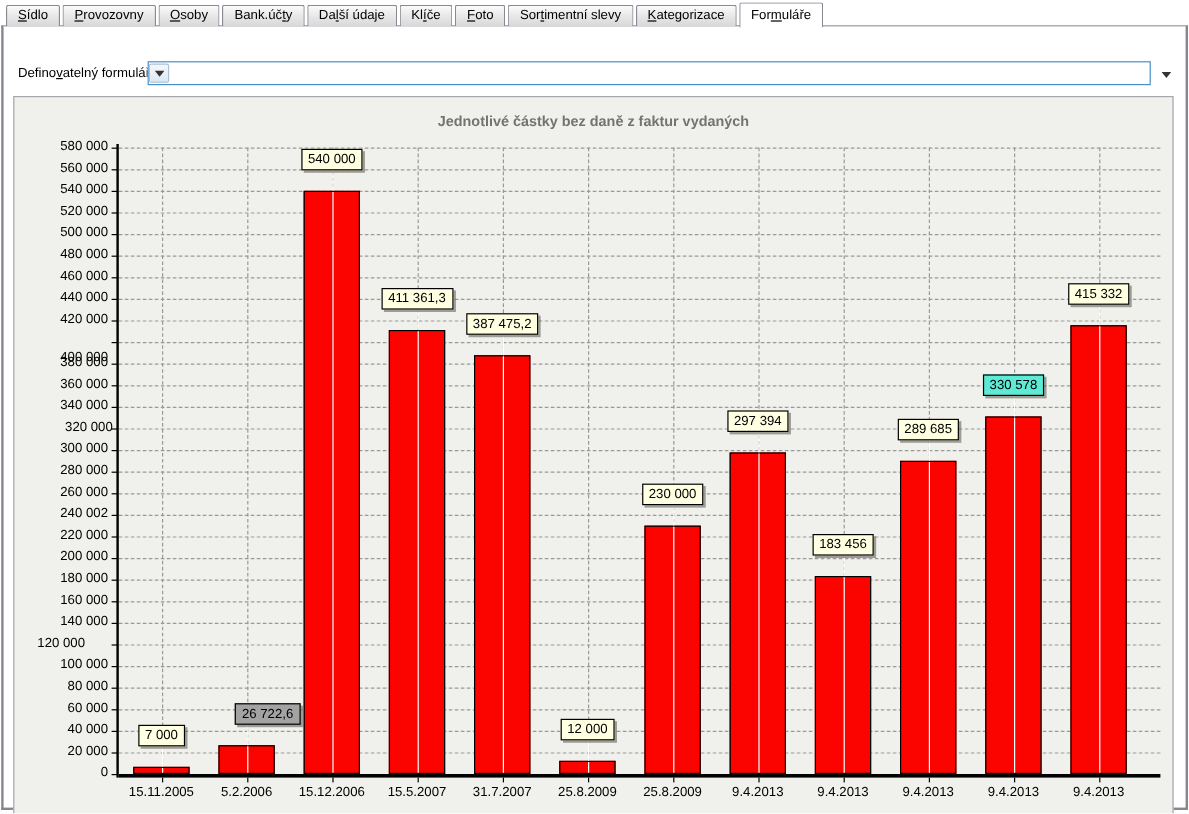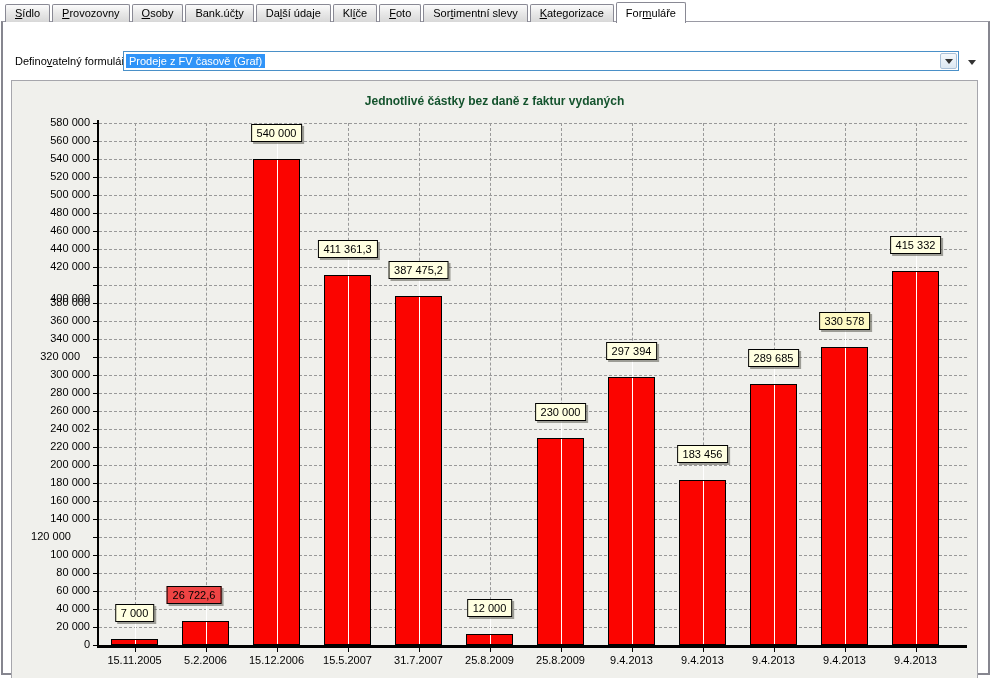--- a/index.html
+++ b/index.html
@@ -61,34 +61,31 @@
       <div class="tab">Sor<u>t</u>imentní slevy</div>
       <div class="tab"><u>K</u>ategorizace</div>
       <div class="tab active">For<u>m</u>uláře</div>
     </div>
 
   <div class="tabpage">
 
     <div class="formrow">
       <span class="formlabel">Defino<u>v</u>atelný formulář:</span>
       <div class="combo">
-        <div class="combo-text">
-          <span class="combo-sel" style="background: rgb(48, 148, 248);">Prodeje z FV časově (Graf)</span>
-        </div>
         <div class="combo-btn">
           <span class="arrow-down"></span>
         </div>
       </div>
       <div class="ext-arrow">
         <span class="arrow-down"></span>
       </div>
     </div>
 
     <div class="chart-panel">
-      <div class="chart-title" style="color: #14532d;">Jednotlivé částky bez daně z faktur vydaných</div>
+      <div class="chart-title" style="color: #737373;">Jednotlivé částky bez daně z faktur vydaných</div>
     <div class="hgrid" style="left: 87px; top: 546px; width: 868px;"></div>
         <div class="hgrid" style="left: 87px; top: 528px; width: 868px;"></div>
         <div class="hgrid" style="left: 87px; top: 510px; width: 868px;"></div>
         <div class="hgrid" style="left: 87px; top: 492px; width: 868px;"></div>
         <div class="hgrid" style="left: 87px; top: 474px; width: 868px;"></div>
         <div class="hgrid" style="left: 87px; top: 456px; width: 868px;"></div>
         <div class="hgrid" style="left: 87px; top: 438px; width: 868px;"></div>
         <div class="hgrid" style="left: 87px; top: 420px; width: 868px;"></div>
         <div class="hgrid" style="left: 87px; top: 402px; width: 868px;"></div>
         <div class="hgrid" style="left: 87px; top: 384px; width: 868px;"></div>
@@ -136,21 +133,21 @@
         <div class="ylabel" style="left: 0px; top: 359px; width: 78px;">220 000</div>
         <div class="ytick" style="left: 81px; top: 366px; width: 5px; height: 1px;"></div>
         <div class="ylabel" style="left: 0px; top: 341px; width: 78px;">240 002</div>
         <div class="ytick" style="left: 81px; top: 348px; width: 5px; height: 1px;"></div>
         <div class="ylabel" style="left: 0px; top: 323px; width: 78px;">260 000</div>
         <div class="ytick" style="left: 81px; top: 330px; width: 5px; height: 1px;"></div>
         <div class="ylabel" style="left: 0px; top: 305px; width: 78px;">280 000</div>
         <div class="ytick" style="left: 81px; top: 312px; width: 5px; height: 1px;"></div>
         <div class="ylabel" style="left: 0px; top: 287px; width: 78px;">300 000</div>
         <div class="ytick" style="left: 81px; top: 294px; width: 5px; height: 1px;"></div>
-        <div class="ylabel" style="left: 0px; top: 269px; width: 68px;">320 000</div>
+        <div class="ylabel" style="left: 0px; top: 269px; width: 82px;">320 000</div>
         <div class="ytick" style="left: 81px; top: 276px; width: 5px; height: 1px;"></div>
         <div class="ylabel" style="left: 0px; top: 251px; width: 78px;">340 000</div>
         <div class="ytick" style="left: 81px; top: 258px; width: 5px; height: 1px;"></div>
         <div class="ylabel" style="left: 0px; top: 233px; width: 78px;">360 000</div>
         <div class="ytick" style="left: 81px; top: 240px; width: 5px; height: 1px;"></div>
         <div class="ylabel" style="left: 0px; top: 215px; width: 78px;">380 000</div>
         <div class="ytick" style="left: 81px; top: 222px; width: 5px; height: 1px;"></div>
         <div class="ylabel" style="left: 0px; top: 197px; width: 78px; margin-top: 14px;">400 000</div>
         <div class="ytick" style="left: 81px; top: 204px; width: 5px; height: 1px;"></div>
         <div class="ylabel" style="left: 0px; top: 179px; width: 78px;">420 000</div>
@@ -179,21 +176,21 @@
         </div>
         <div class="connector" style="left: 122.5px; top: 540px; height: 18px; z-index: 2;"></div>
         <div class="vlabel" style="left: 122.5px; top: 523px; background: rgb(255, 255, 225); z-index: 3;">7 000</div>
         <div class="xtick" style="left: 122.5px; top: 567px; width: 1px; height: 4px;"></div>
         <div class="xlabel" style="left: 86.5px; top: 573px; width: 72px;">15.11.2005</div>
         <div class="vgrid" style="left: 193.5px; top: 42px; height: 522px;"></div>
         <div class="bar" style="left: 170px; top: 540px; width: 47px; height: 24px; background: rgb(251, 4, 0); border-color: rgb(0, 0, 0); z-index: 1;">
           <div class="bar-inner-line"></div>
         </div>
         <div class="connector" style="left: 193.5px; top: 522px; height: 18px; z-index: 2;"></div>
-        <div class="vlabel" style="left: 182px; top: 505px; background: #ef4444; z-index: 3;">26 722,6</div>
+        <div class="vlabel" style="left: 211px; top: 505px; background: #a3a3a3; z-index: 3;">26 722,6</div>
         <div class="xtick" style="left: 193.5px; top: 567px; width: 1px; height: 4px;"></div>
         <div class="xlabel" style="left: 157.5px; top: 573px; width: 72px;">5.2.2006</div>
         <div class="vgrid" style="left: 264.5px; top: 42px; height: 522px;"></div>
         <div class="bar" style="left: 241px; top: 78px; width: 47px; height: 486px; background: rgb(251, 4, 0); border-color: rgb(0, 0, 0); z-index: 1;">
           <div class="bar-inner-line"></div>
         </div>
         <div class="connector" style="left: 264.5px; top: 60px; height: 18px; z-index: 2;"></div>
         <div class="vlabel" style="left: 264.5px; top: 43px; background: rgb(255, 255, 225); z-index: 3;">540 000</div>
         <div class="xtick" style="left: 264.5px; top: 567px; width: 1px; height: 4px;"></div>
         <div class="xlabel" style="left: 228.5px; top: 573px; width: 72px;">15.12.2006</div>
@@ -251,21 +248,21 @@
         </div>
         <div class="connector" style="left: 761.5px; top: 285px; height: 18px; z-index: 2;"></div>
         <div class="vlabel" style="left: 761.5px; top: 268px; background: rgb(255, 255, 225); z-index: 3;">289 685</div>
         <div class="xtick" style="left: 761.5px; top: 567px; width: 1px; height: 4px;"></div>
         <div class="xlabel" style="left: 725.5px; top: 573px; width: 72px;">9.4.2013</div>
         <div class="vgrid" style="left: 832.5px; top: 42px; height: 522px;"></div>
         <div class="bar" style="left: 809px; top: 266px; width: 47px; height: 298px; background: rgb(251, 4, 0); border-color: rgb(0, 0, 0); z-index: 1;">
           <div class="bar-inner-line"></div>
         </div>
         <div class="connector" style="left: 832.5px; top: 248px; height: 18px; z-index: 2;"></div>
-        <div class="vlabel" style="left: 832.5px; top: 231px; background: #fef9c3; z-index: 3; text-align: right;">330 578</div>
+        <div class="vlabel" style="left: 832.5px; top: 231px; background: #5eead4; z-index: 3; text-align: right;">330 578</div>
         <div class="xtick" style="left: 832.5px; top: 567px; width: 1px; height: 4px;"></div>
         <div class="xlabel" style="left: 796.5px; top: 573px; width: 72px;">9.4.2013</div>
         <div class="vgrid" style="left: 903.5px; top: 42px; height: 522px;"></div>
         <div class="bar" style="left: 880px; top: 190px; width: 47px; height: 374px; background: rgb(251, 4, 0); border-color: rgb(0, 0, 0); z-index: 1;">
           <div class="bar-inner-line"></div>
         </div>
         <div class="connector" style="left: 903.5px; top: 172px; height: 18px; z-index: 2;"></div>
         <div class="vlabel" style="left: 903.5px; top: 155px; background: rgb(255, 255, 225); z-index: 3;">415 332</div>
         <div class="xtick" style="left: 903.5px; top: 567px; width: 1px; height: 4px;"></div>
         <div class="xlabel" style="left: 867.5px; top: 573px; width: 72px;">9.4.2013</div>

